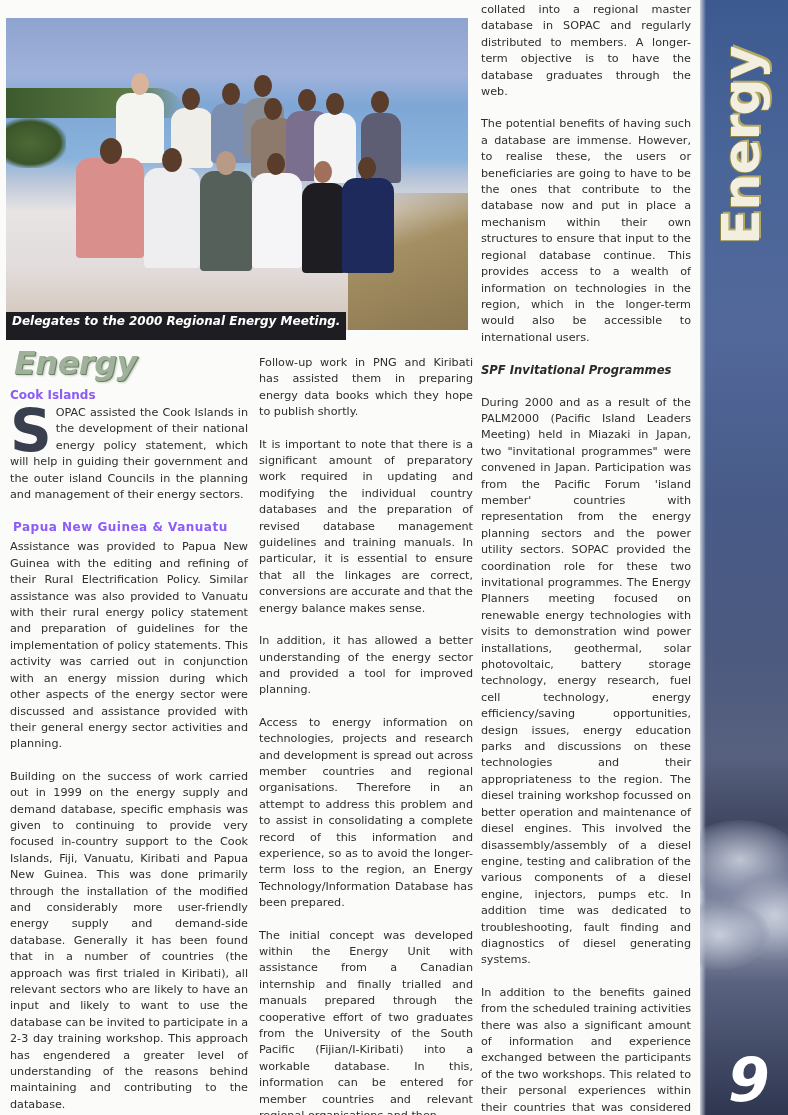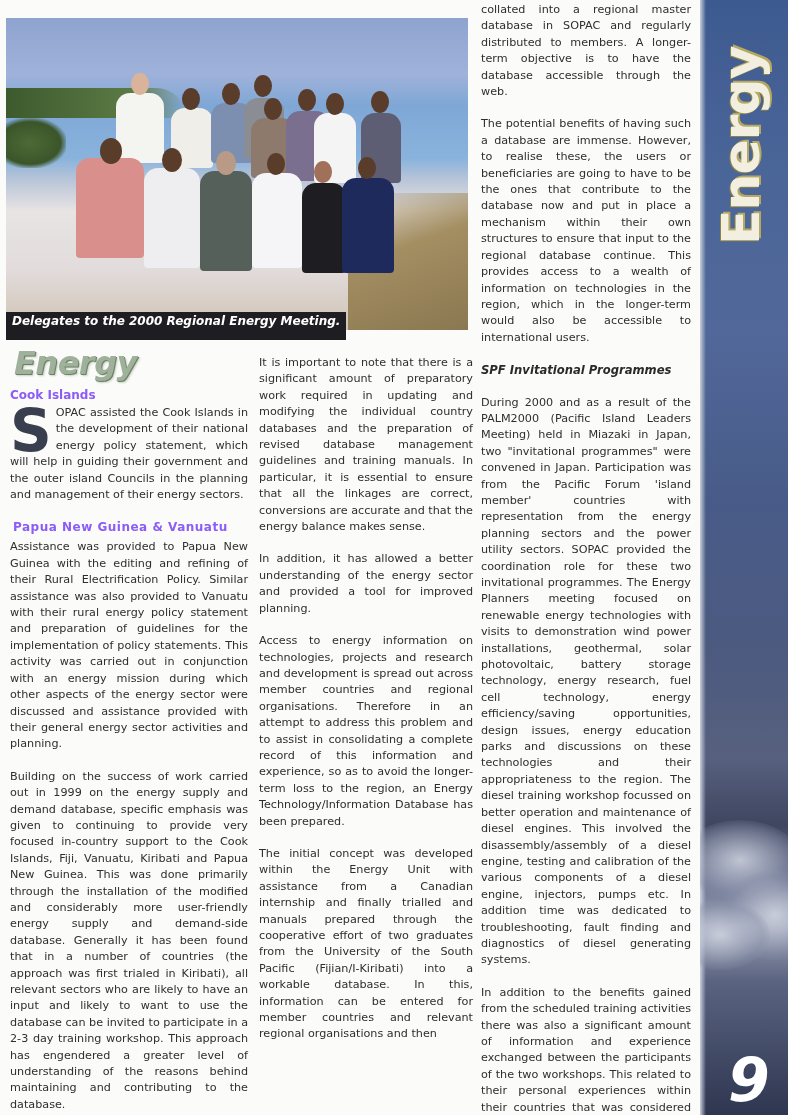--- a/index.html
+++ b/index.html
@@ -128,28 +128,29 @@
 <div class="col c1">
   <div class="big-title">Energy</div>
   <h3 class="green-h" style="margin-bottom:2px;">Cook Islands</h3>
   <p><span class="dropcap">S</span><span>OPAC assisted the Cook Islands in the development of their national energy policy statement, which will help in guiding their government and the outer island Councils in the planning and management of their energy sectors.</span></p>
   <h3 class="green-h pad">Papua New Guinea &amp; Vanuatu</h3>
   <p>Assistance was provided to Papua New Guinea with the editing and refining of their Rural Electrification Policy. Similar assistance was also provided to Vanuatu with their rural energy policy statement and preparation of guidelines for the implementation of policy statements. This activity was carried out in conjunction with an energy mission during which other aspects of the energy sector were discussed and assistance provided with their general energy sector activities and planning.</p>
   <p>Building on the success of work carried out in 1999 on the energy supply and demand database, specific emphasis was given to continuing to provide very focused in-country support to the Cook Islands, Fiji, Vanuatu, Kiribati and Papua New Guinea. This was done primarily through the installation of the modified and considerably more user-friendly energy supply and demand-side database. Generally it has been found that in a number of countries (the approach was first trialed in Kiribati), all relevant sectors who are likely to have an input and likely to want to use the database can be invited to participate in a 2-3 day training workshop. This approach has engendered a greater level of understanding of the reasons behind maintaining and contributing to the database.</p>
 </div>
 
 <div class="col c2">
+  <p>Follow-up work in PNG and Kiribati has assisted them in preparing energy data books which they hope to publish shortly.</p>
   <p>It is important to note that there is a significant amount of preparatory work required in updating and modifying the individual country databases and the preparation of revised database management guidelines and training manuals. In particular, it is essential to ensure that all the linkages are correct, conversions are accurate and that the energy balance makes sense.</p>
   <p>In addition, it has allowed a better understanding of the energy sector and provided a tool for improved planning.</p>
   <p>Access to energy information on technologies, projects and research and development is spread out across member countries and regional organisations. Therefore in an attempt to address this problem and to assist in consolidating a complete record of this information and experience, so as to avoid the longer-term loss to the region, an Energy Technology/Information Database has been prepared.</p>
   <p>The initial concept was developed within the Energy Unit with assistance from a Canadian internship and finally trialled and manuals prepared through the cooperative effort of two graduates from the University of the South Pacific (Fijian/I-Kiribati) into a workable database. In this, information can be entered for member countries and relevant regional organisations and then</p>
 </div>
 
 <div class="col c3">
-  <p>collated into a regional master database in SOPAC and regularly distributed to members. A longer- term objective is to have the database accessible through the web.</p>
+  <p>collated into a regional master database in SOPAC and regularly distributed to members. A longer- term objective is to have the database graduates through the web.</p>
   <p>The potential benefits of having such a database are immense. However, to realise these, the users or beneficiaries are going to have to be the ones that contribute to the database now and put in place a mechanism within their own structures to ensure that input to the regional database continue. This provides access to a wealth of information on technologies in the region, which in the longer-term would also be accessible to international users.</p>
   <h3 class="dark-h">SPF Invitational Programmes</h3>
   <p>During 2000 and as a result of the PALM2000 (Pacific Island Leaders Meeting) held in Miazaki in Japan, two "invitational programmes" were convened in Japan. Participation was from the Pacific Forum 'island member' countries with representation from the energy planning sectors and the power utility sectors. SOPAC provided the coordination role for these two invitational programmes. The Energy Planners meeting focused on renewable energy technologies with visits to demonstration wind power installations, geothermal, solar photovoltaic, battery storage technology, energy research, fuel cell technology, energy efficiency/saving opportunities, design issues, energy education parks and discussions on these technologies and their appropriateness to the region. The diesel training workshop focussed on better operation and maintenance of diesel engines. This involved the disassembly/assembly of a diesel engine, testing and calibration of the various components of a diesel engine, injectors, pumps etc. In addition time was dedicated to troubleshooting, fault finding and diagnostics of diesel generating systems.</p>
   <p>In addition to the benefits gained from the scheduled training activities there was also a significant amount of information and experience exchanged between the participants of the two workshops. This related to their personal experiences within their countries that was considered valuable and opened up opportunities to further exchange ideas once they returned to their respective countries.</p>
 </div>
 
 <div class="sidebar">
   <div class="cloud" style="left:-20px;top:820px;width:120px;height:80px;"></div>
   <div class="cloud" style="left:20px;top:870px;width:110px;height:90px;"></div>
   <div class="cloud" style="left:-30px;top:900px;width:100px;height:70px;"></div>

